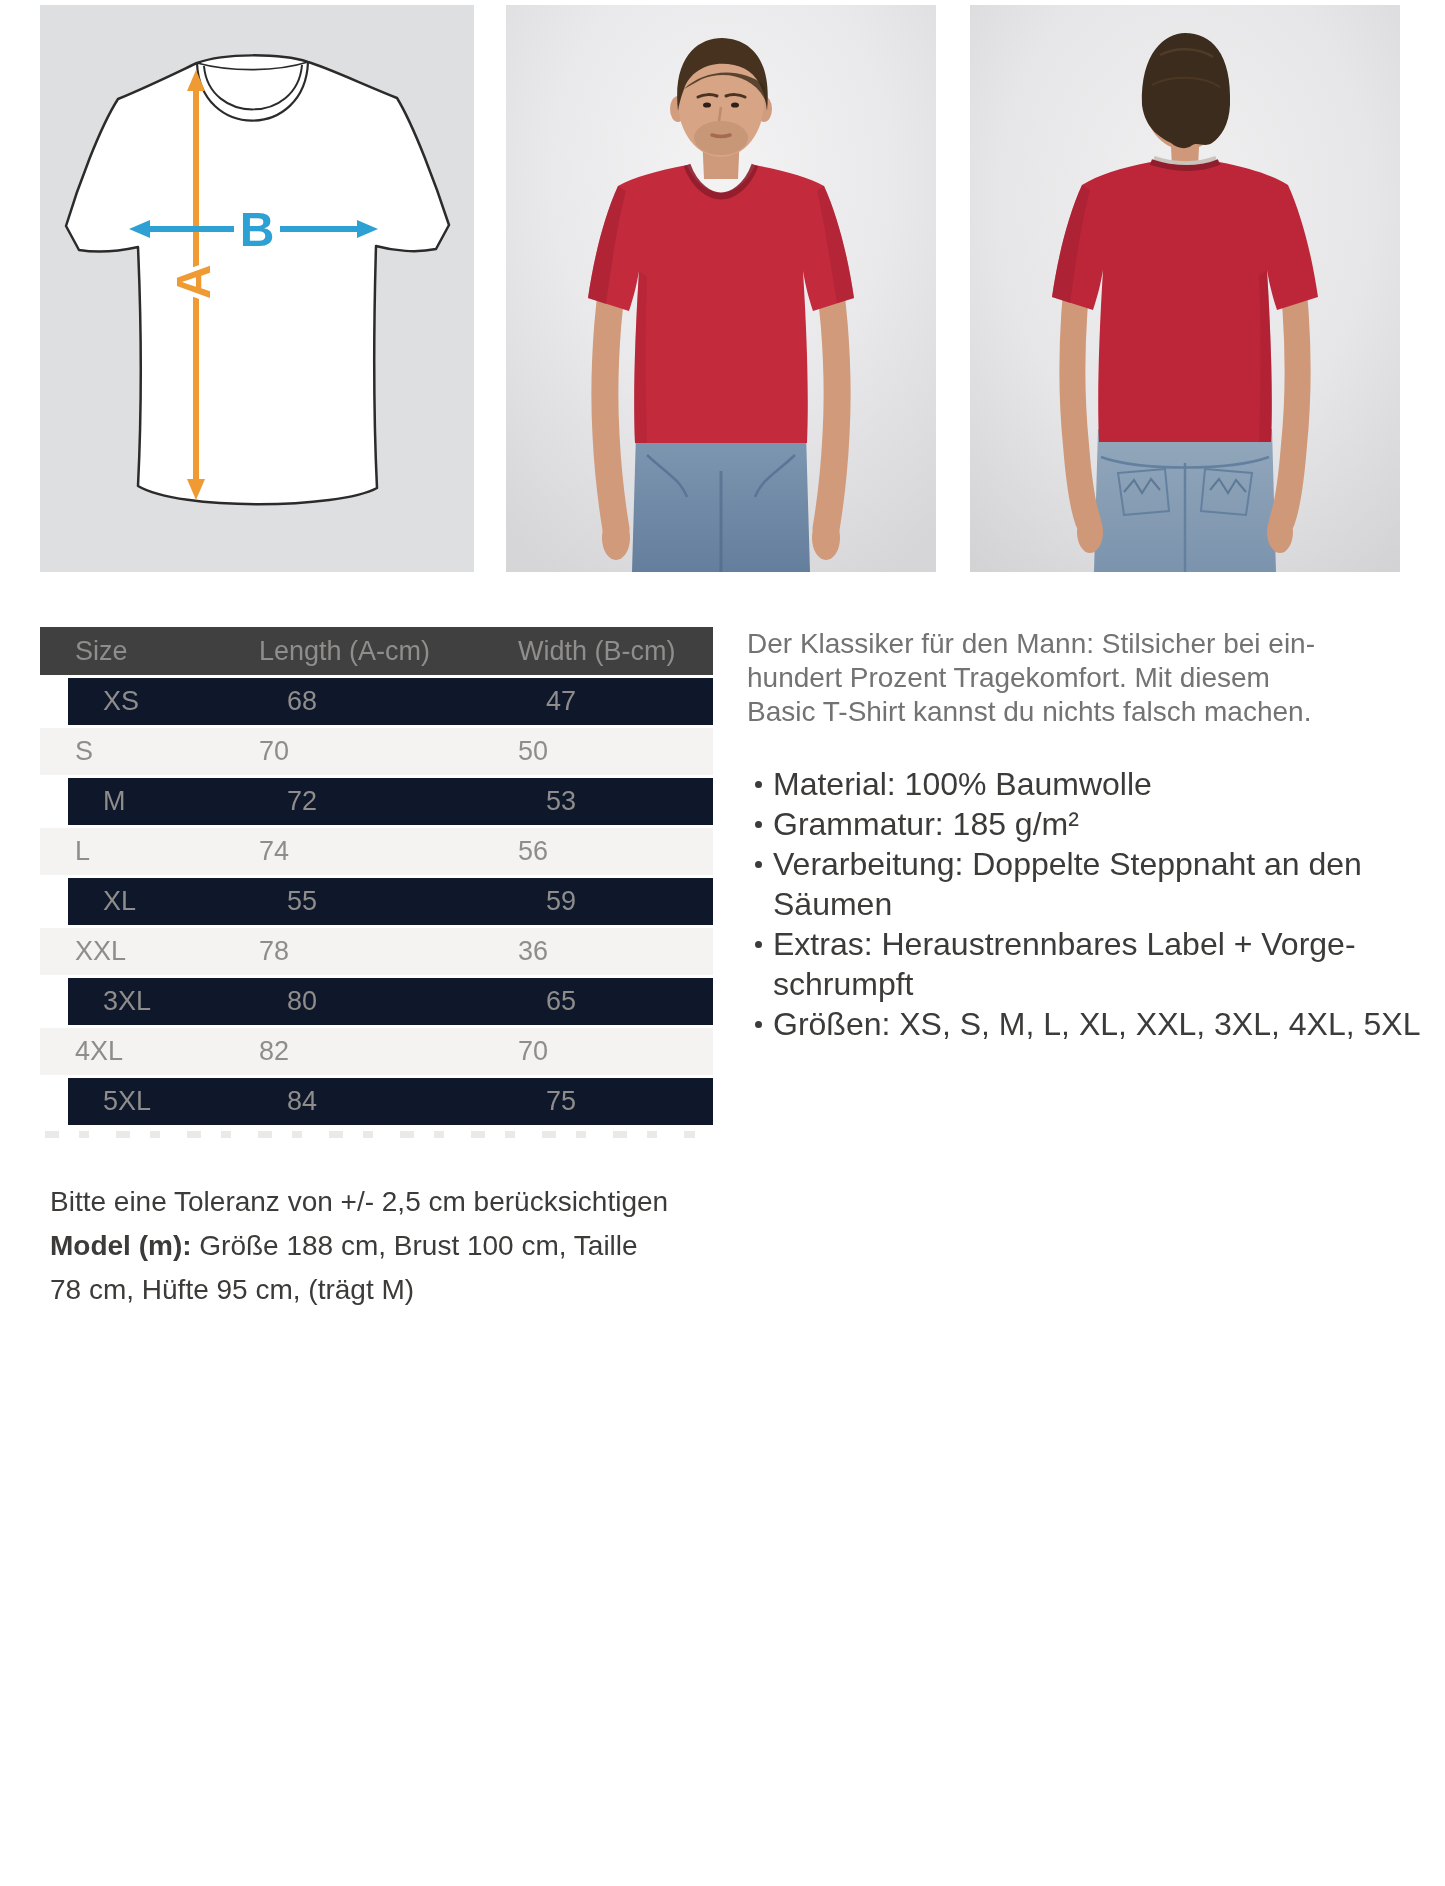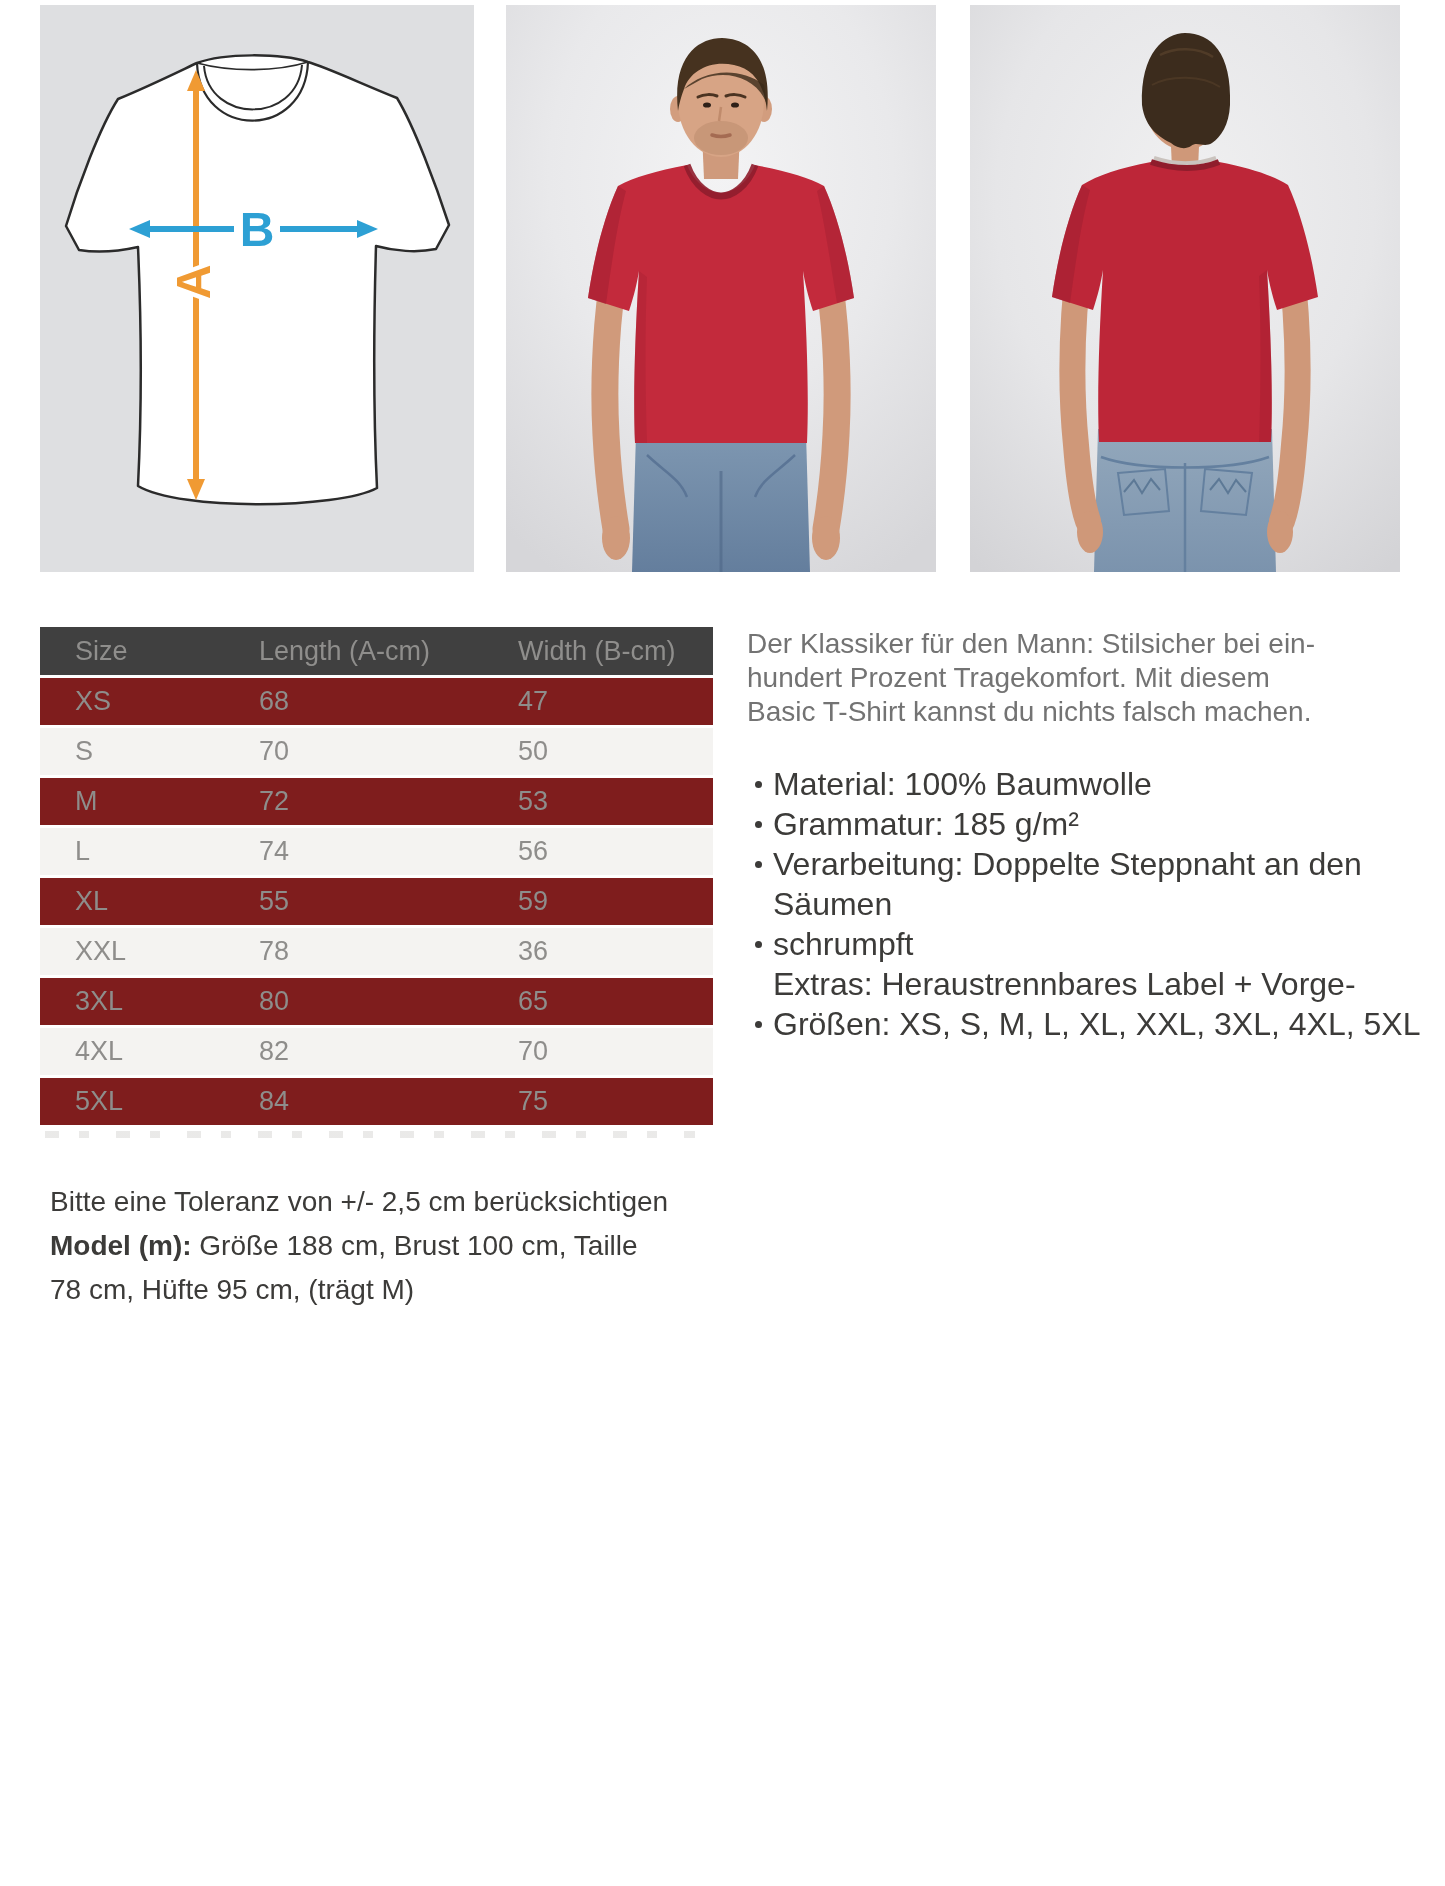--- a/index.html
+++ b/index.html
@@ -11,21 +11,21 @@
   .panel { position:absolute; top:5px; height:567px; overflow:hidden; }
   #diagram-panel { left:40px;  width:434px; background:#dedfe1; }
   #front-panel   { left:506px; width:430px; }
   #back-panel    { left:970px; width:430px; }
   .panel svg { display:block; width:100%; height:100%; }
 
   
   #size-table { position:absolute; left:40px; top:627px; width:673px; font-size:27px; }
   .st-row { position:relative; height:47px; line-height:47px; margin-bottom:3px; color:#8e8d8b; }
   .st-row.head { height:48px; line-height:48px; background:#404040; color:#8f8e8c; }
-  .st-row.dark  { background:#7f1d1d; }
+  .st-row.dark  { background:#0f172a;margin-left:28px; }
   .st-row.light { background:#f4f3f1; }
   .st-row:last-child { margin-bottom:0; }
   .st-c0 { position:absolute; left:35px;  top:0; white-space:nowrap; }
   .st-c1 { position:absolute; left:219px; top:0; white-space:nowrap; }
   .st-c2 { position:absolute; left:478px; top:0; white-space:nowrap; }
 
   
   #ghost-strip { position:absolute; left:45px; top:1131px; width:650px; height:7px; opacity:.55;
     background:repeating-linear-gradient(90deg,#d9d8d6 0 14px,transparent 14px 34px,#d9d8d6 34px 44px,transparent 44px 71px); }
 
@@ -293,22 +293,22 @@
       <div class="line">Grammatur: 185 g/m²</div>
       <div class="line"></div>
     </li>
     <li>
       <span class="bdot"></span>
       <div class="line">Verarbeitung: Doppelte Steppnaht an den</div>
       <div class="line">Säumen</div>
     </li>
     <li>
       <span class="bdot"></span>
+      <div class="line">Extras: Heraustrennbares Label + Vorge-</div>
       <div class="line">schrumpft</div>
-      <div class="line">Extras: Heraustrennbares Label + Vorge-</div>
     </li>
     <li>
       <span class="bdot"></span>
       <div class="line">Größen: XS, S, M, L, XL, XXL, 3XL, 4XL, 5XL</div>
       <div class="line"></div>
     </li>
   </ul>
 
   <div id="bottom-note">
     <div class="line">Bitte eine Toleranz von +/- 2,5 cm berücksichtigen</div>

